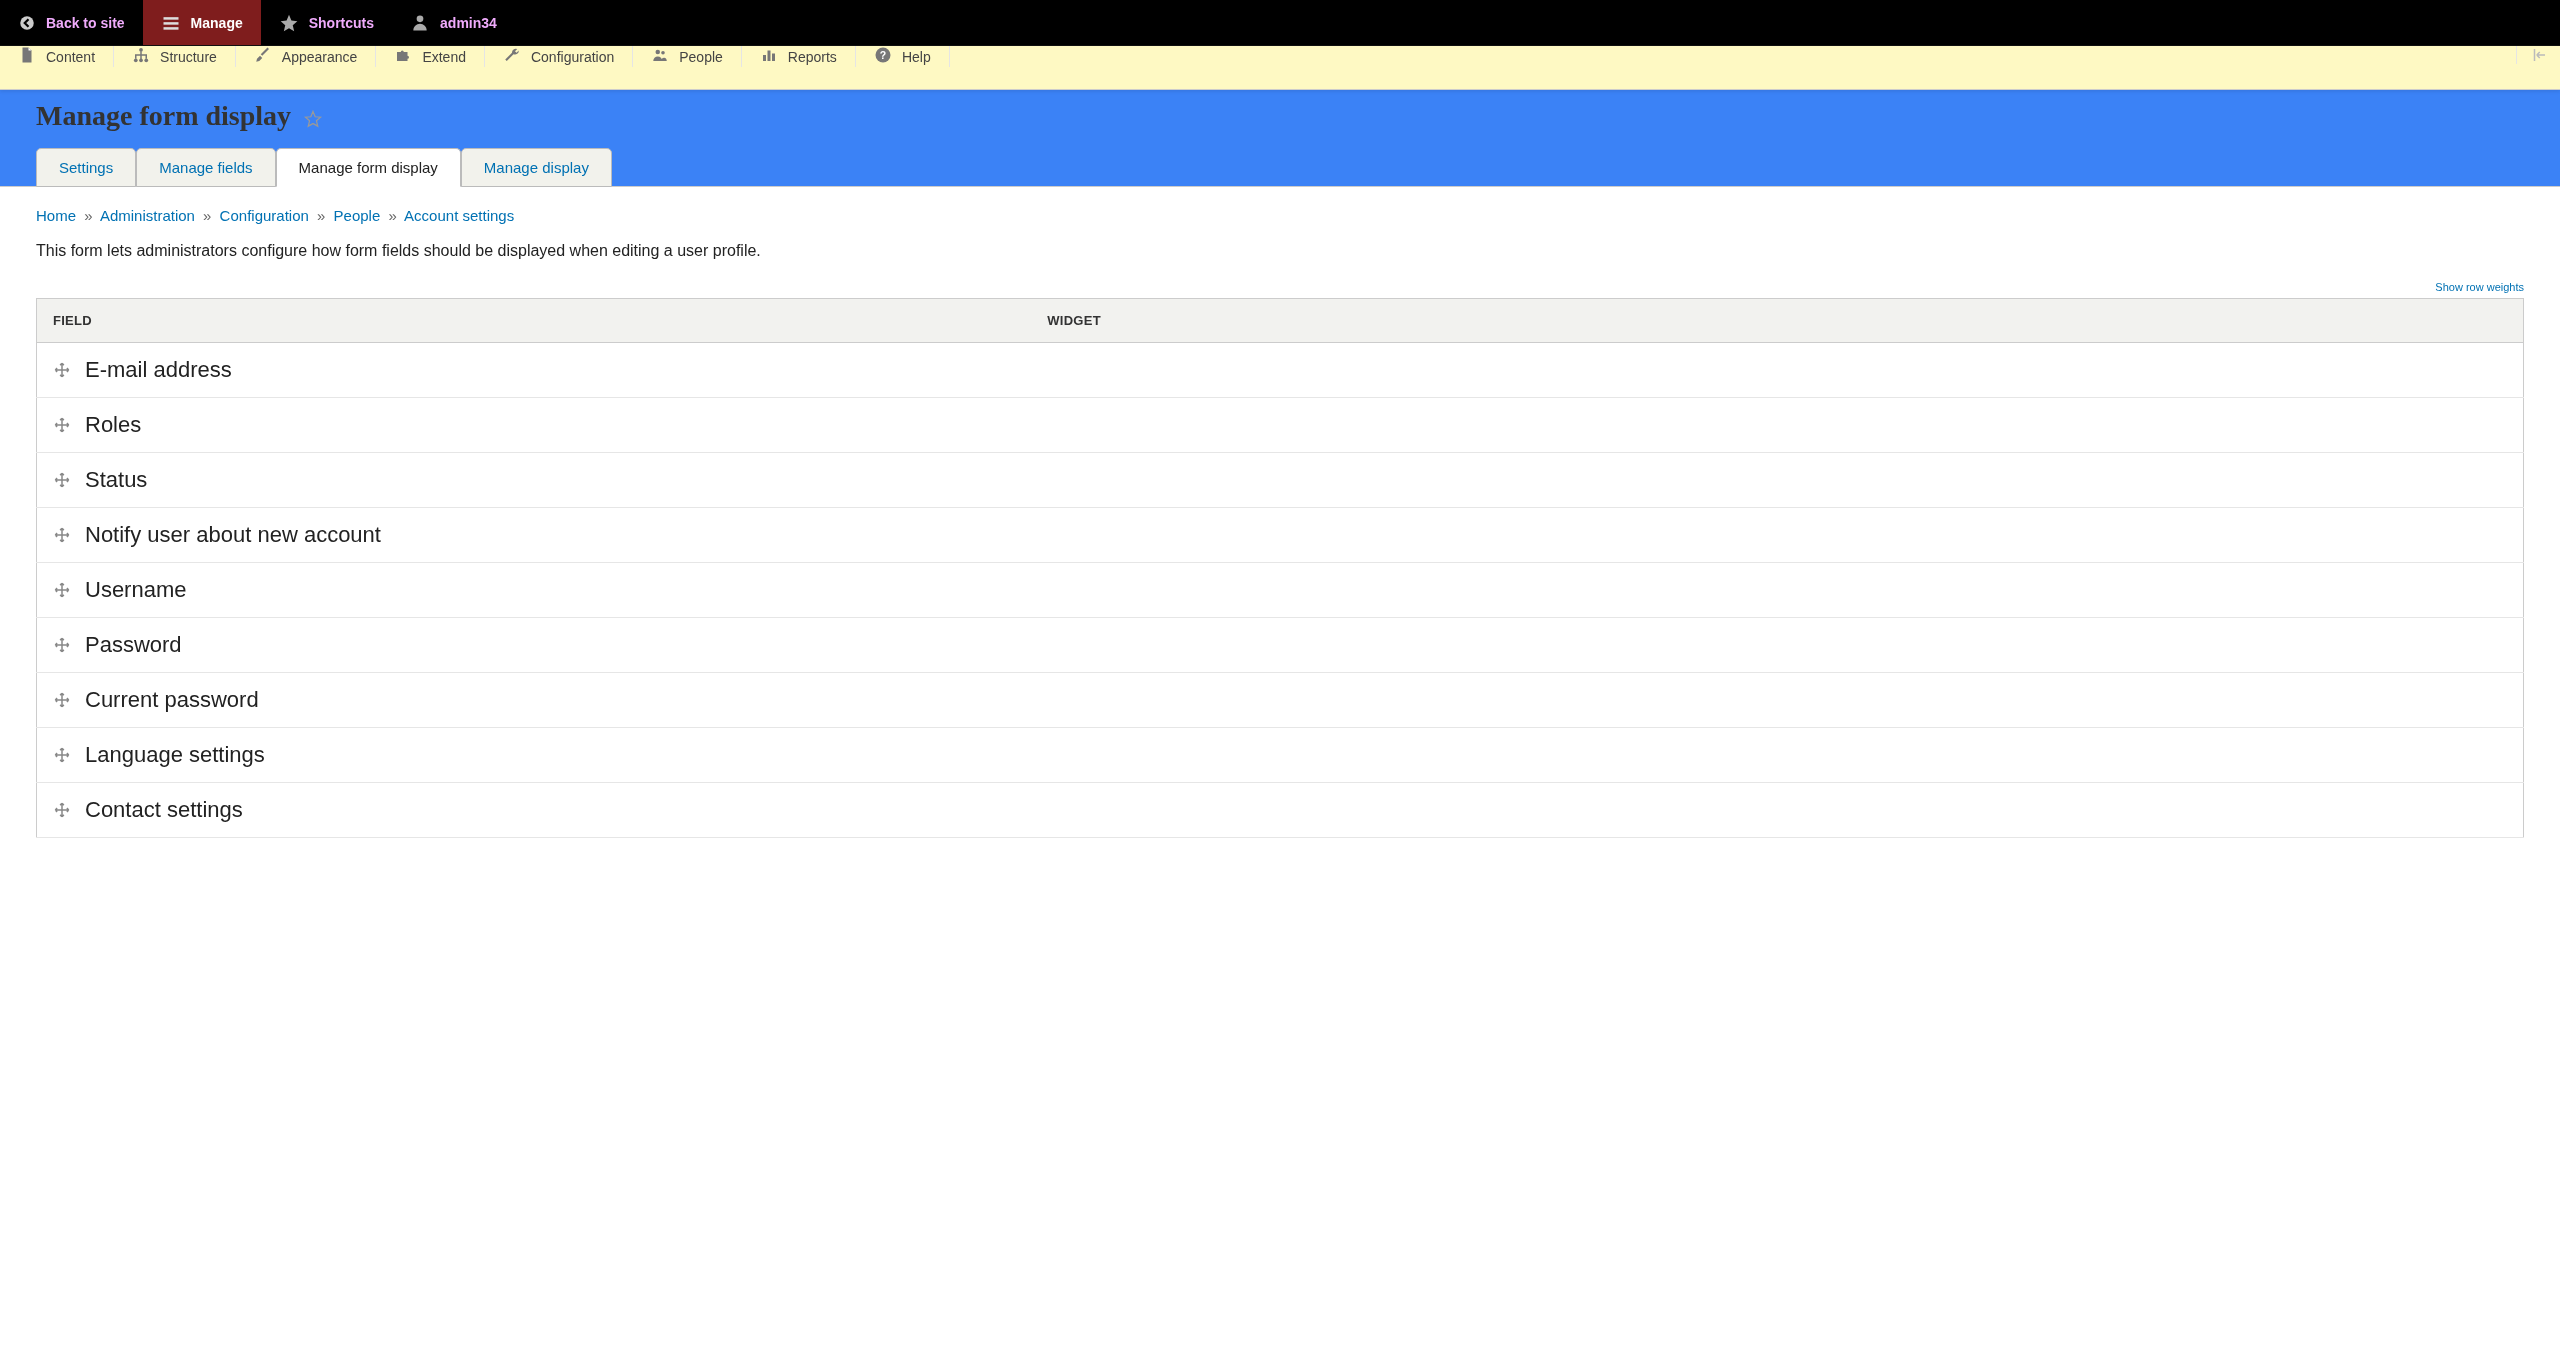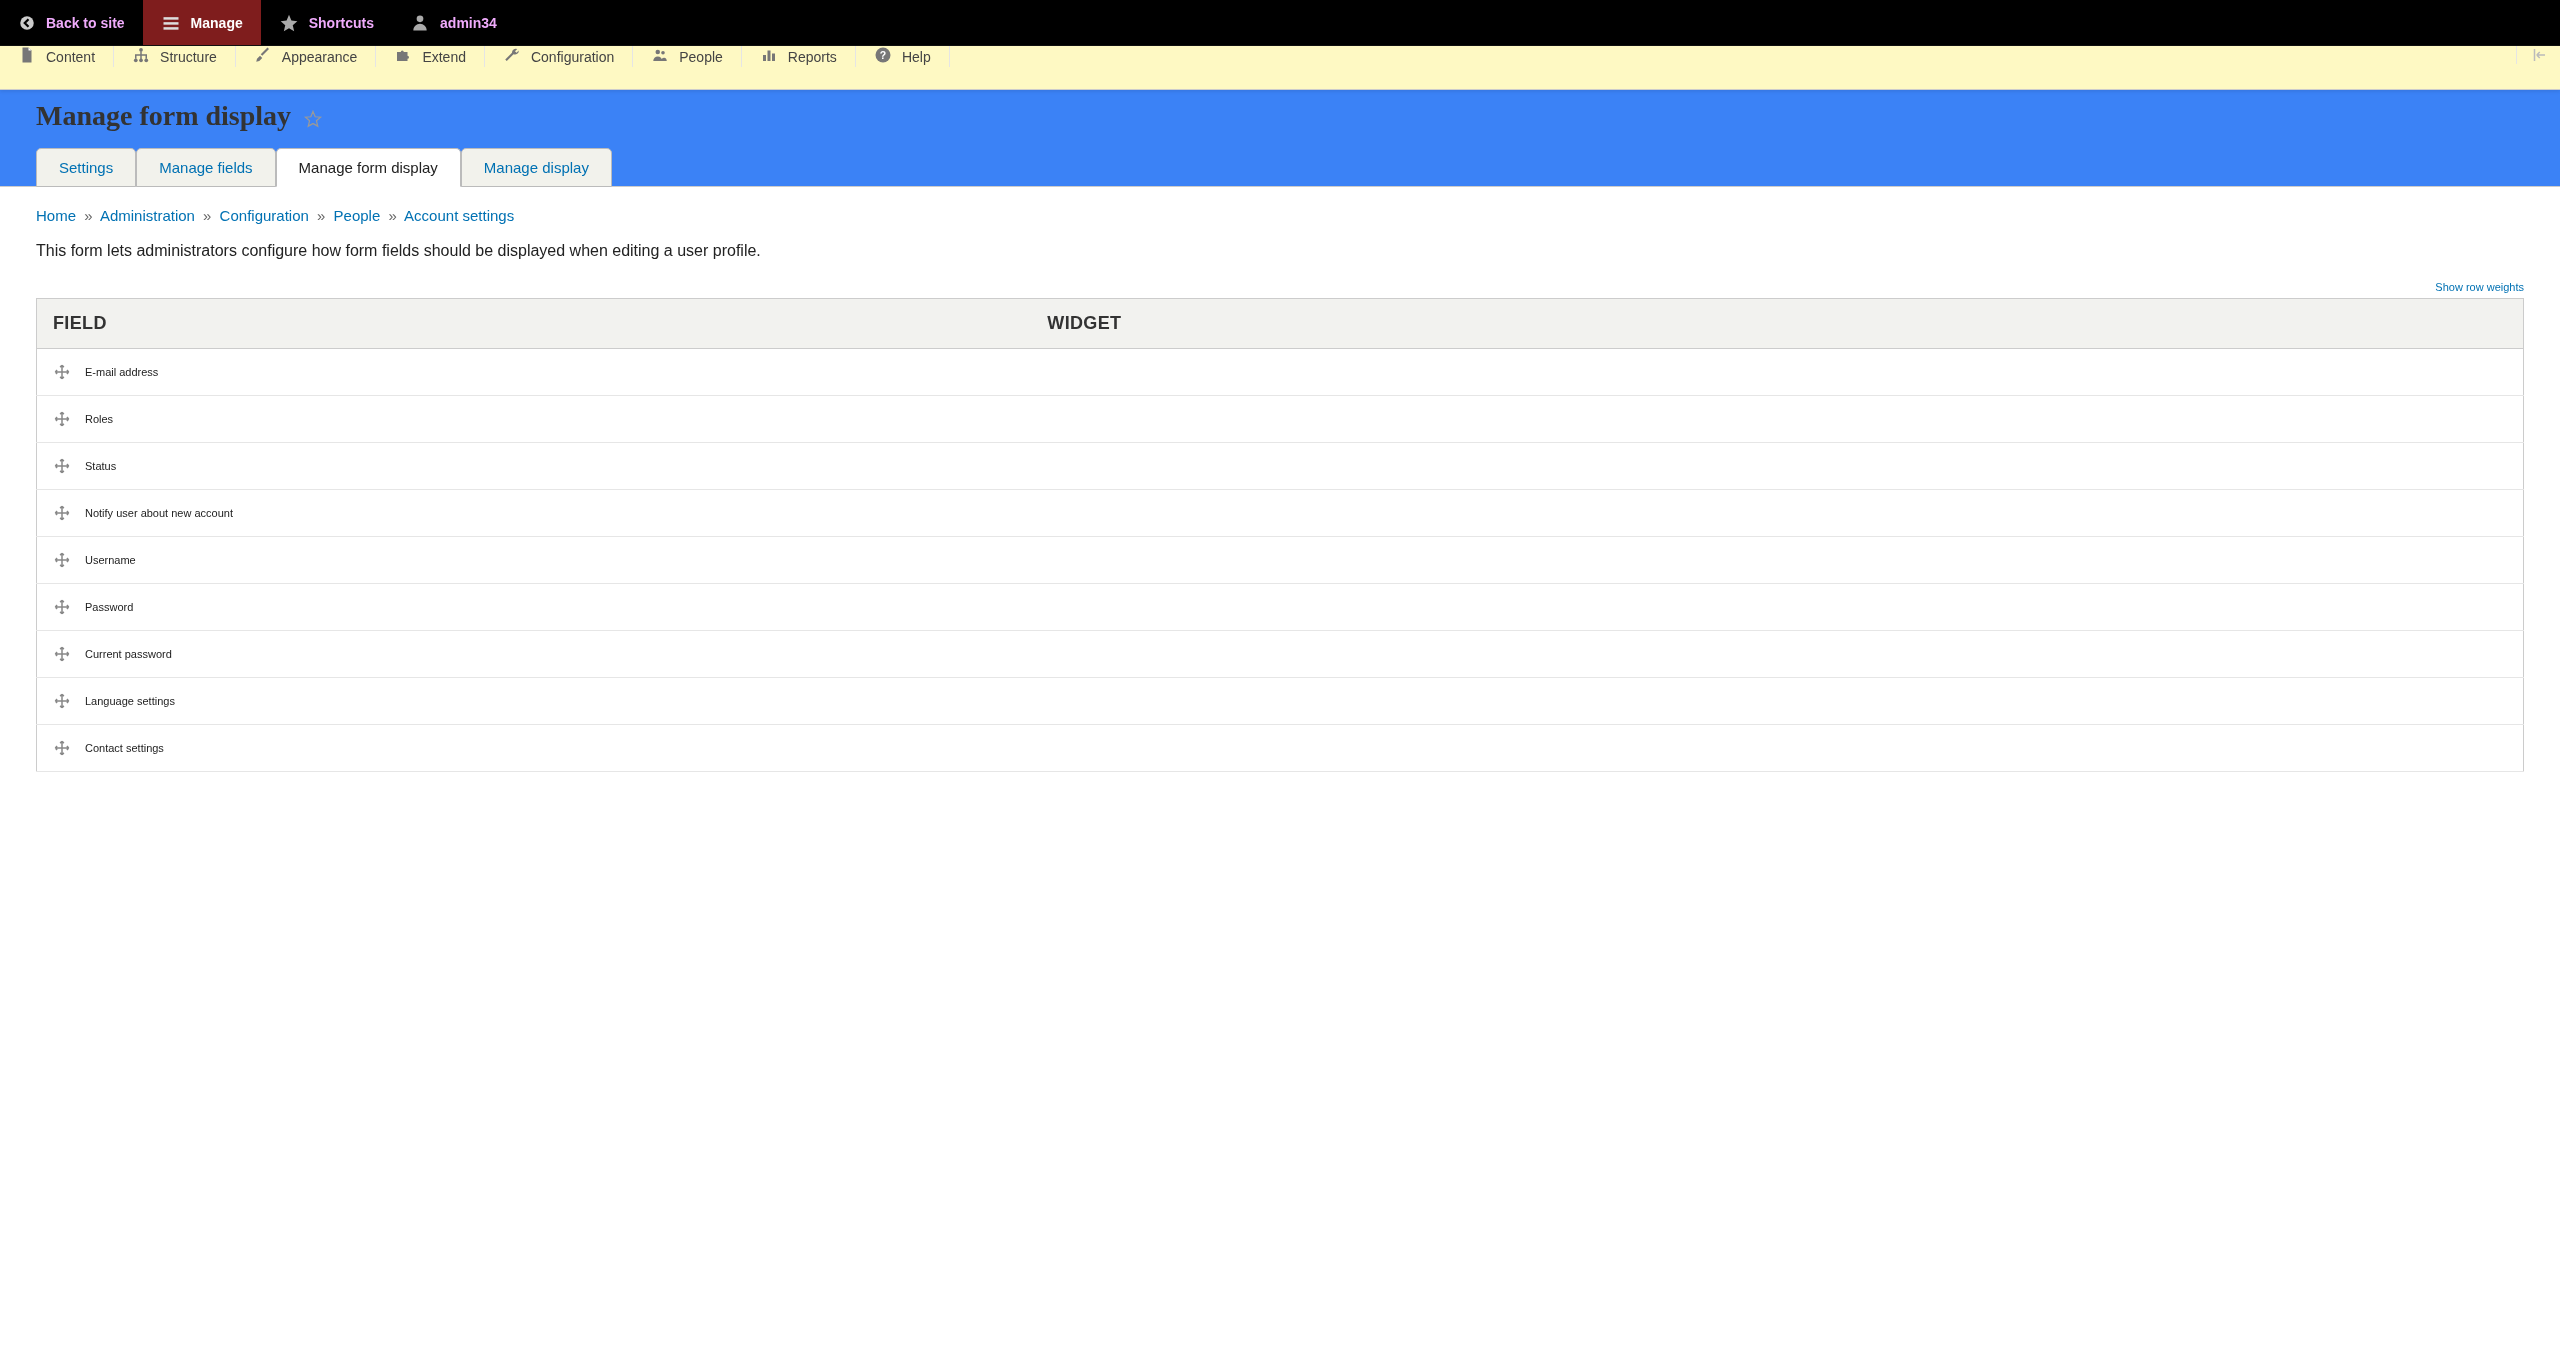--- a/index.html
+++ b/index.html
@@ -127,29 +127,29 @@
   table.fields {
     width: 100%;
     border-collapse: collapse;
     border: 1px solid #ccc;
   }
   table.fields thead th {
     background: #f2f2ef;
     text-align: left;
     text-transform: uppercase;
     letter-spacing: .02em;
-    font-size: 18px;
+    font-size: 13px;
     color: #333;
     padding: 14px 16px;
     border-bottom: 1px solid #ccc;
   }
   table.fields tbody td {
     padding: 14px 16px;
     border-bottom: 1px solid #e6e6e6;
-    font-size: 11px;
+    font-size: 22px;
     vertical-align: middle;
   }
   .drag-handle {
     color: #777;
     cursor: move;
     margin-right: 14px;
     display:inline-flex;
   }
   .field-cell { display:flex; align-items:center; }
   

